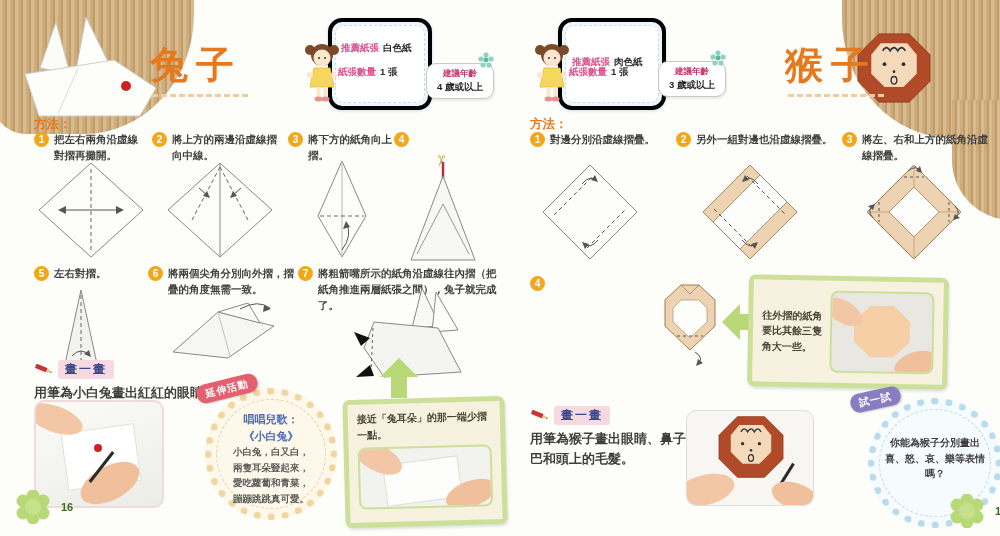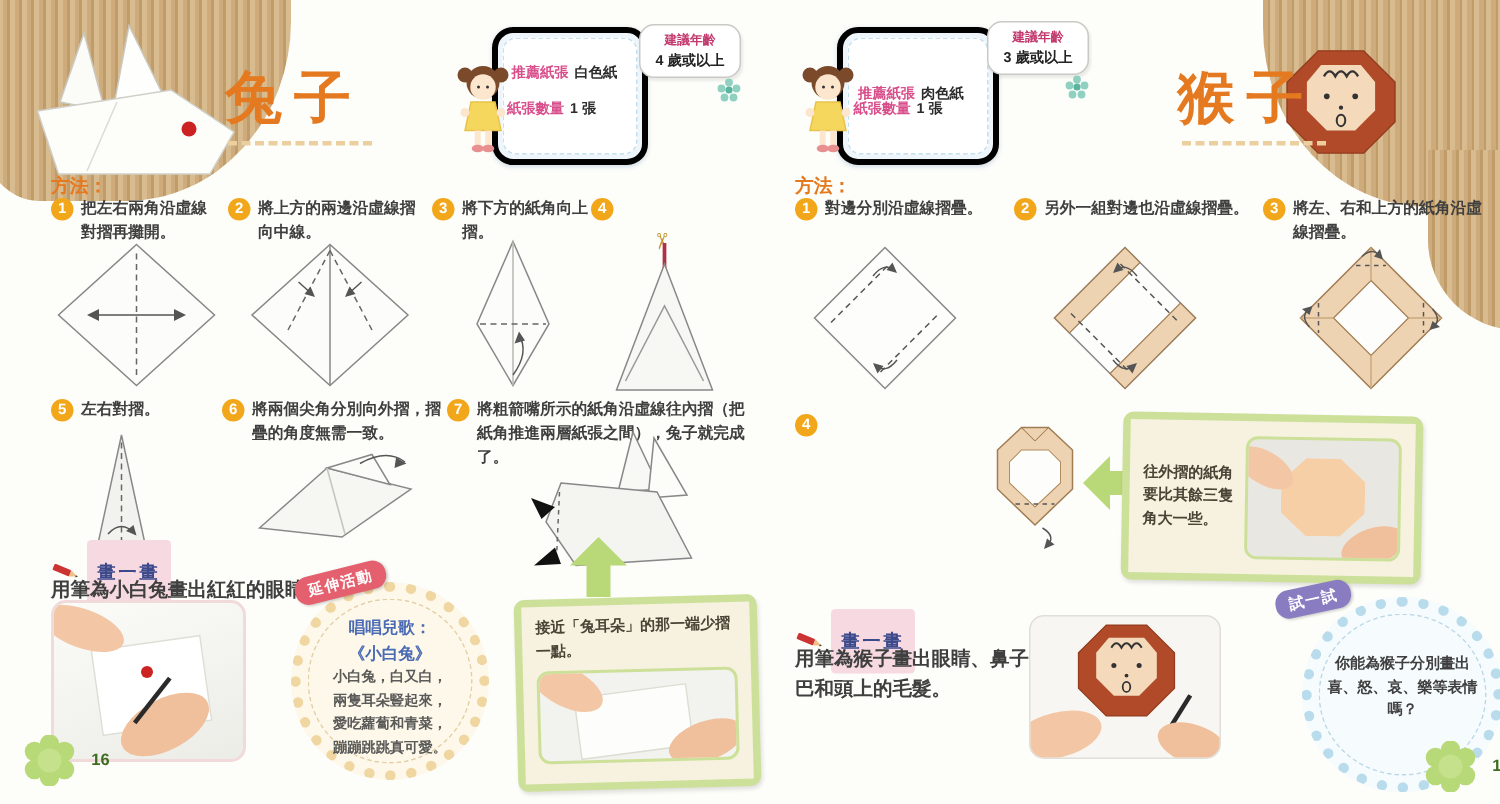--- a/index.html
+++ b/index.html
@@ -10,31 +10,31 @@
   .cardboard{background:repeating-linear-gradient(90deg,#cdab7c 0 3px,#bf9c68 3px 5px,#d8bb8e 5px 8px);}
   
   .title{font-size:38px;font-weight:bold;color:#e4791f;letter-spacing:8px;}
   .title-dash{border-top:3px dashed #eccf9e;width:96px;height:0;}
   
   .board{border:4px solid #000000;border-radius:14px;background:#eef6fb;box-shadow:0 1px 3px rgba(120,160,190,.35);}
   .board-inner{position:absolute;inset:3px;border:1.5px dashed #c4e0ef;border-radius:9px;background:#ffffff;}
   .info-row{position:absolute;white-space:nowrap;font-size:9.5px;font-weight:bold;}
   .info-label{color:#d94f8c;margin-right:4px;}
   .info-value{color:#2c2c2c;}
-  .bubble{background:#fff;border:1.5px solid #c9c9c5;border-radius:10px;padding:4px 5px;text-align:center;box-shadow:1px 2px 2px rgba(0,0,0,.08);}
+  .bubble{background:#fff;border:1.5px solid #c9c9c5;border-radius:10px;padding:4px 5px;text-align:center;box-shadow:1px 2px 2px rgba(0,0,0,.08);margin-top:47px;}
   .bubble .age-l{display:block;font-size:8.5px;font-weight:bold;color:#c23a6e;}
   .bubble .age-v{display:block;font-size:9.5px;font-weight:bold;color:#222;margin-top:1px;}
   
   .method{font-size:12.5px;font-weight:bold;color:#e4791f;}
   .step{display:flex;gap:5px;align-items:flex-start;}
   .snum{flex:0 0 15px;width:15px;height:15px;border-radius:50%;background:#f2a71b;color:#fff;font-size:10px;font-weight:bold;text-align:center;line-height:15px;}
   .stext{font-size:10.5px;font-weight:bold;color:#3f3f3f;line-height:1.5;}
   
   .draw-head{display:flex;align-items:center;gap:5px;}
-  .draw-label{background:#f7d9e2;color:#3c4a8c;font-size:12px;font-weight:bold;padding:13px 7px;border-radius:3px;letter-spacing:2px;text-align:center;}
+  .draw-label{background:#f7d9e2;color:#3c4a8c;font-size:12px;font-weight:bold;padding:1px 7px;border-radius:3px;letter-spacing:2px;text-align:center;}
   .body-text{font-size:13px;font-weight:bold;color:#3f3f3f;line-height:1.55;}
   
   .photo{border-radius:10px;overflow:hidden;}
   .hand{position:absolute;border-radius:50%;}
   
   .scallop-o{border:7px dotted #f0d6a0;border-radius:50%;background:#fdf8ea;}
   .scallop-b{border:7px dotted #b9dcec;border-radius:50%;background:#f6fbfd;}
   .scallop-inner{position:absolute;inset:4px;border:1.5px dashed #e3cfa6;border-radius:50%;}
   .scallop-b .scallop-inner{border-color:#bcd8e6;}
   .ribbon{position:absolute;color:#fff;font-size:10px;font-weight:bold;padding:2.5px 9px;border-radius:9px;letter-spacing:1px;box-shadow:1px 1px 2px rgba(0,0,0,.2);}
@@ -220,21 +220,21 @@
           <circle cx="27" cy="11" r="6.5" fill="#b7d977"></circle>
           <circle cx="27" cy="23" r="6.5" fill="#b7d977"></circle>
           <circle cx="17" cy="28" r="6.5" fill="#b7d977"></circle>
           <circle cx="7" cy="23" r="6.5" fill="#b7d977"></circle>
           <circle cx="7" cy="11" r="6.5" fill="#b7d977"></circle>
           <circle cx="17" cy="17" r="8" fill="#c6e18c"></circle>
       </svg>
       <span class="pagenum">16</span>
     </div>
 
-    <div class="abs scallop-o" style="left:194px;top:388px;width:118px;height:118px;">
+    <div class="abs scallop-o" style="left:205px;top:388px;width:118px;height:118px;">
       <div class="scallop-inner"></div>
       <div class="abs" style="left:0;top:16px;width:100%;text-align:center;">
         <div class="song-title">唱唱兒歌：</div>
         <div class="song-title">《小白兔》</div>
         <div class="lyric">小白兔，白又白，</div>
         <div class="lyric">兩隻耳朵豎起來，</div>
         <div class="lyric">愛吃蘿蔔和青菜，</div>
         <div class="lyric">蹦蹦跳跳真可愛。</div>
       </div>
     </div>

